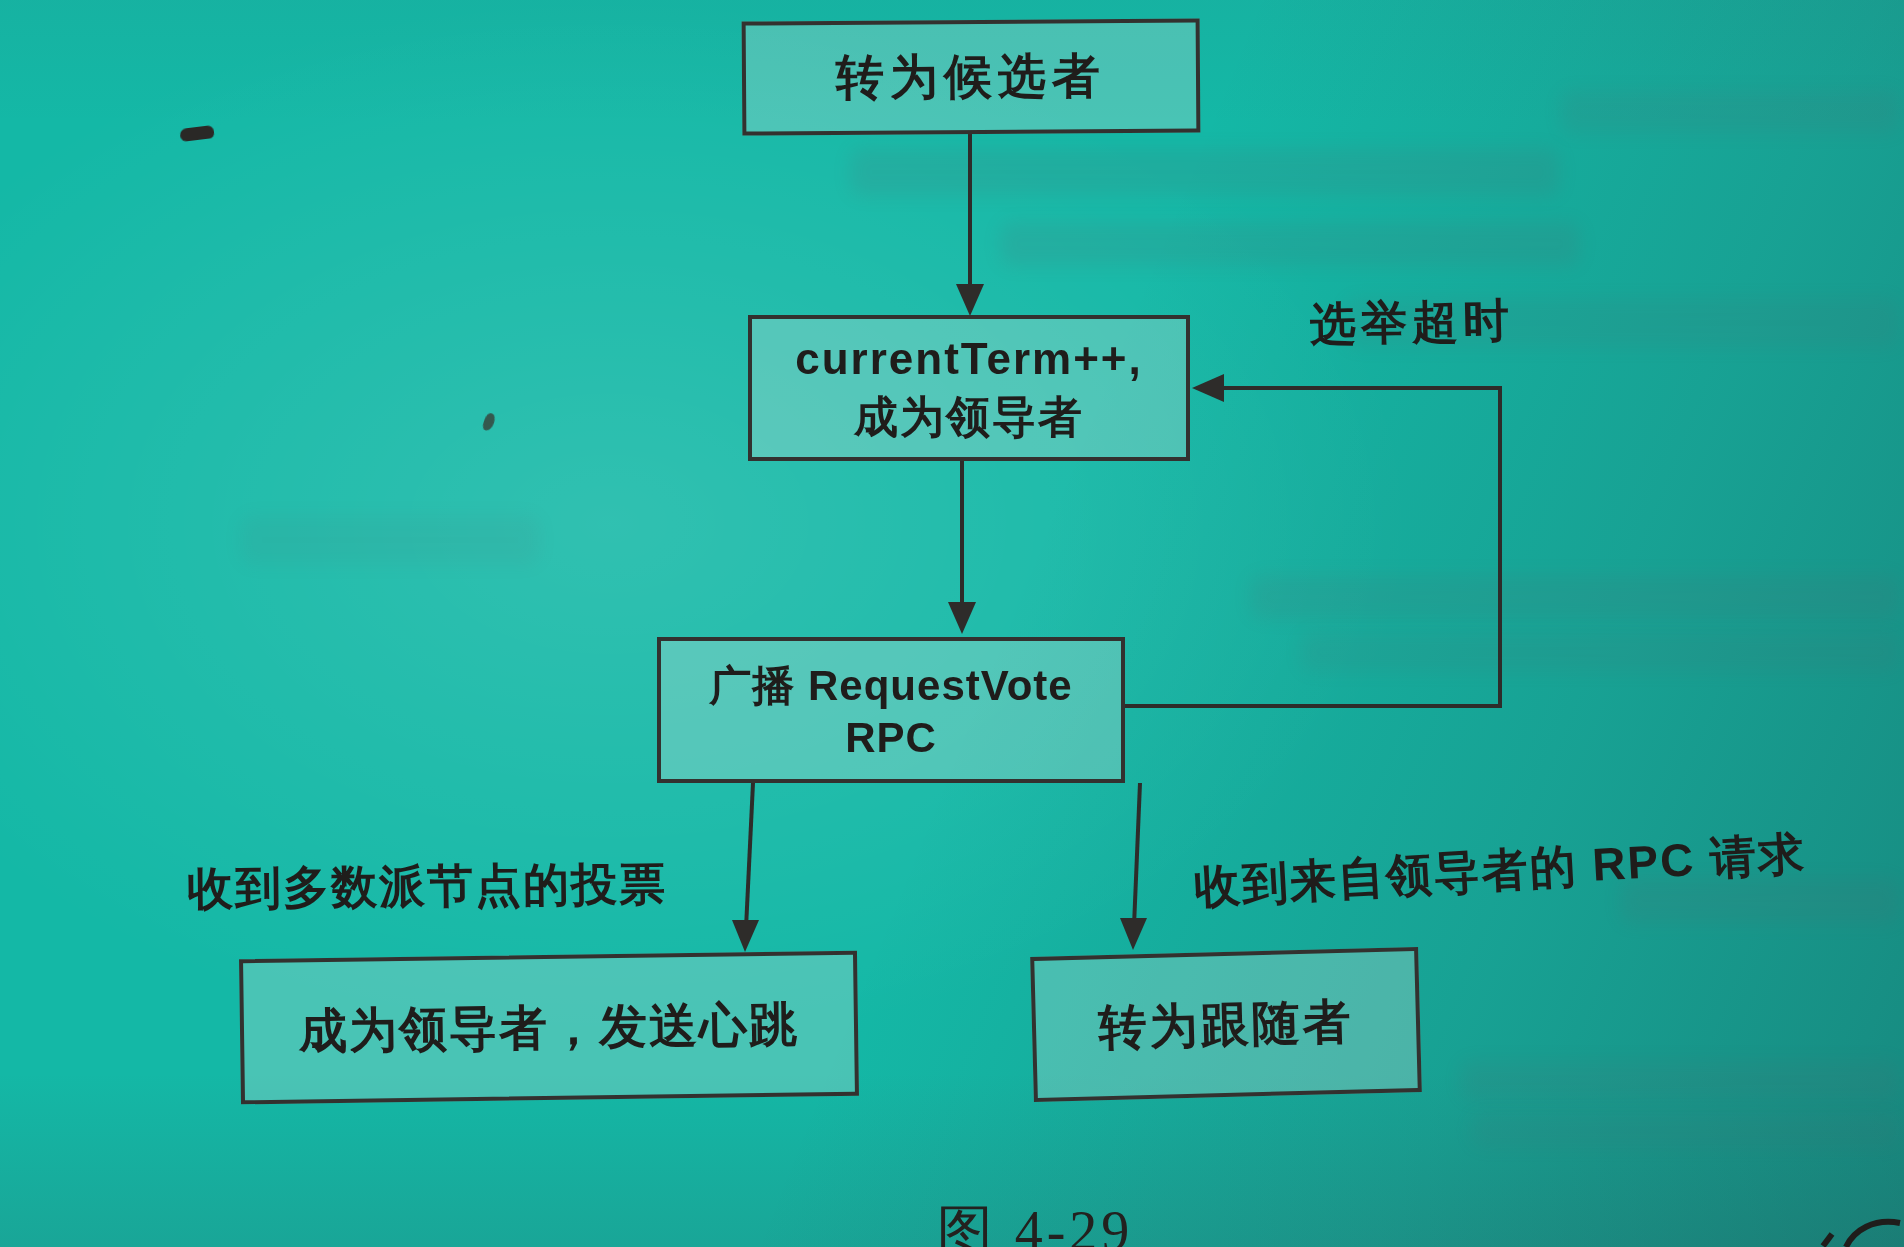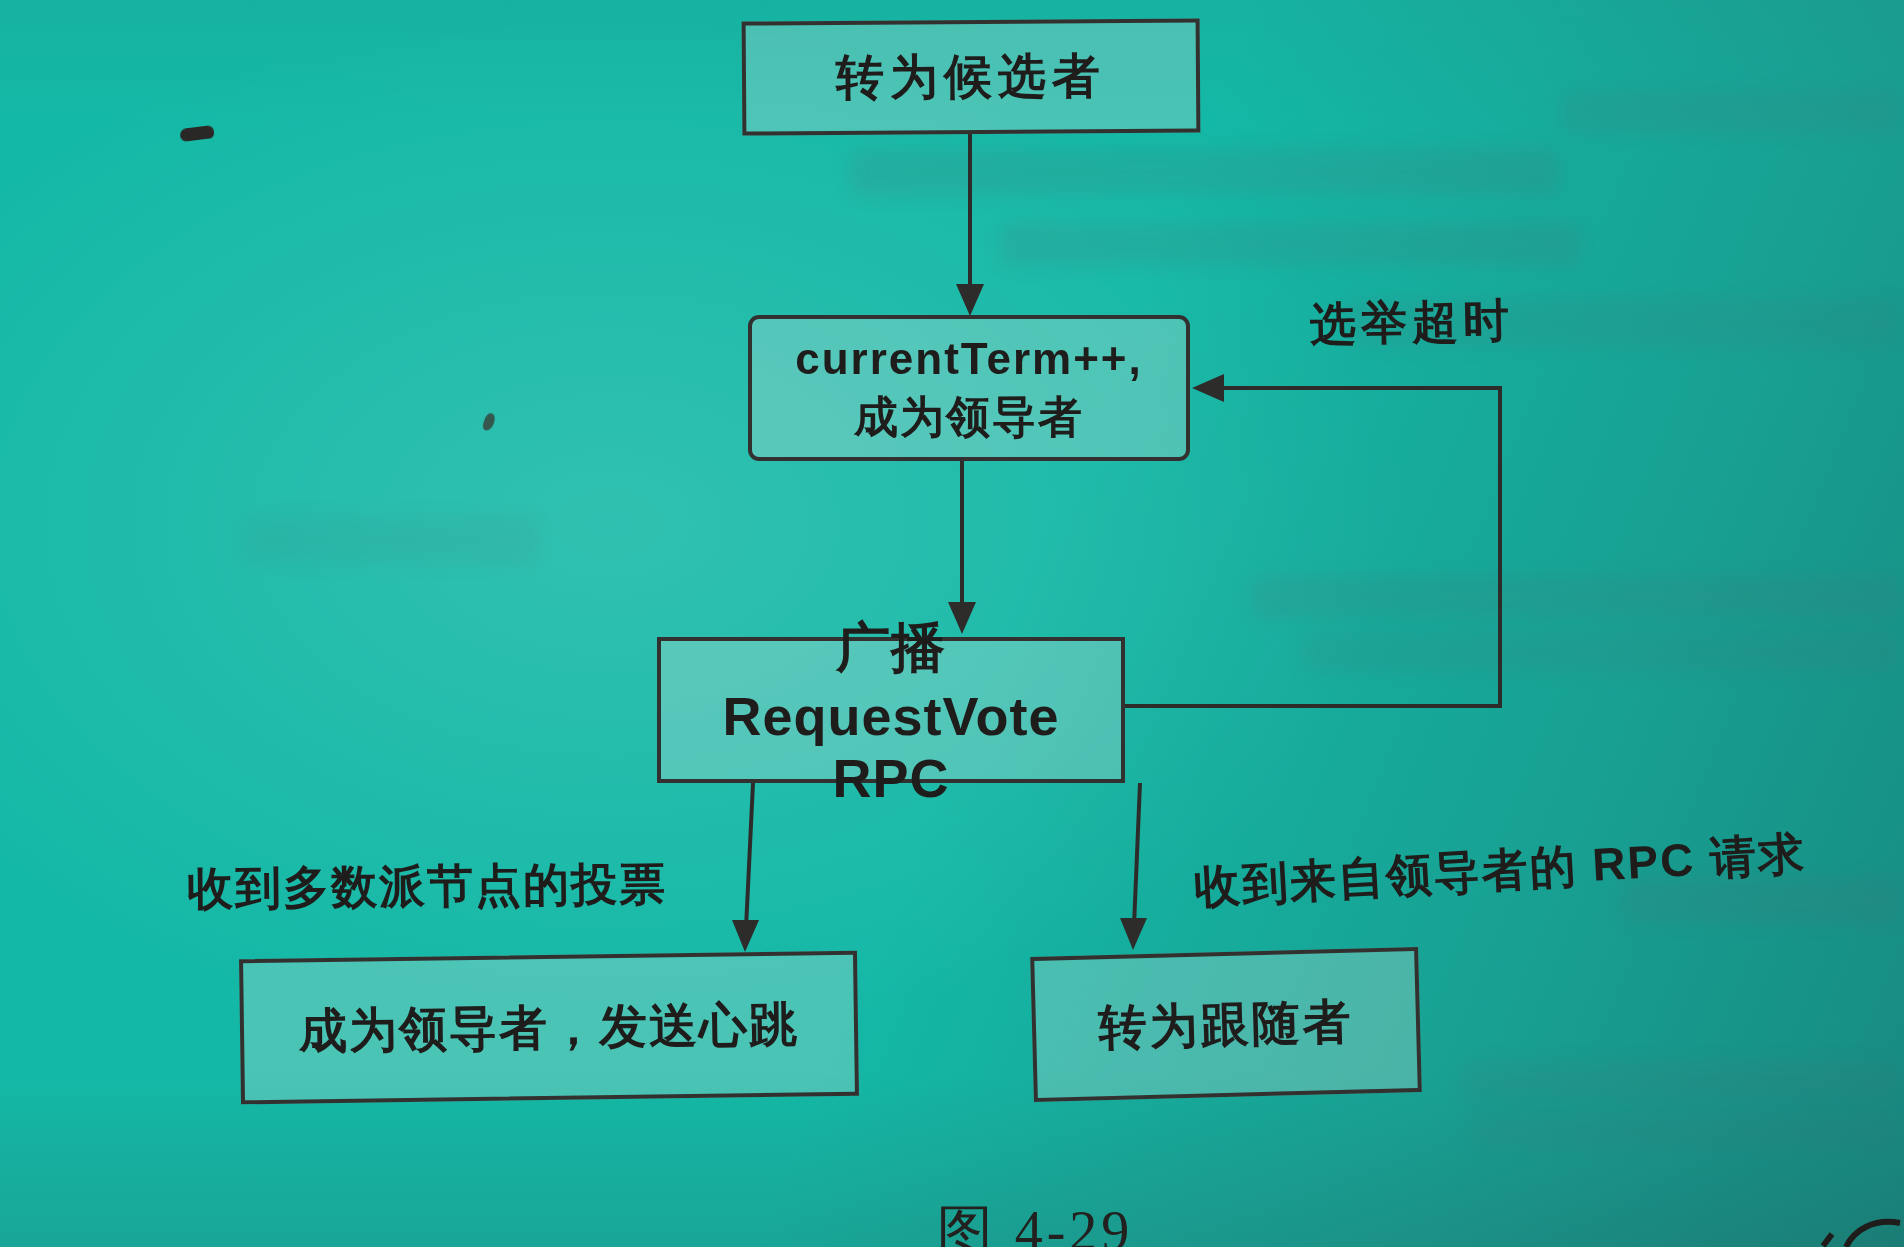--- a/index.html
+++ b/index.html
@@ -44,22 +44,22 @@
     box-sizing:border-box;
     border:4px solid #33312f;
     background:rgba(232,230,226,0.25);
     display:flex;align-items:center;justify-content:center;
     flex-direction:column;
     color:#1f1d1b;
     font-weight:700;
     text-align:center;
   }
   .n-candidate{left:742px;top:20px;width:458px;height:114px;font-size:48px;letter-spacing:6px;transform:rotate(-0.4deg);}
-  .n-term{left:748px;top:315px;width:442px;height:146px;font-size:44px;line-height:1.32;letter-spacing:2px;border-radius:11px;}
-  .n-broadcast{left:657px;top:637px;width:468px;height:146px;font-size:54px;letter-spacing:1px;justify-content:center;}
+  .n-term{left:748px;top:315px;width:442px;height:146px;font-size:44px;line-height:1.32;letter-spacing:2px;}
+  .n-broadcast{left:657px;top:637px;width:468px;height:146px;font-size:42px;letter-spacing:1px;justify-content:center;}
   .n-leader{left:240px;top:955px;width:618px;height:145px;font-size:48px;letter-spacing:2px;transform:rotate(-0.8deg);}
   .n-follower{left:1032px;top:952px;width:388px;height:145px;font-size:48px;letter-spacing:3px;transform:rotate(-1.5deg);}
 
   .edge-label{
     position:absolute;
     color:#1f1d1b;
     font-weight:700;
     white-space:nowrap;
     transform:translate(-50%,-50%);
   }

